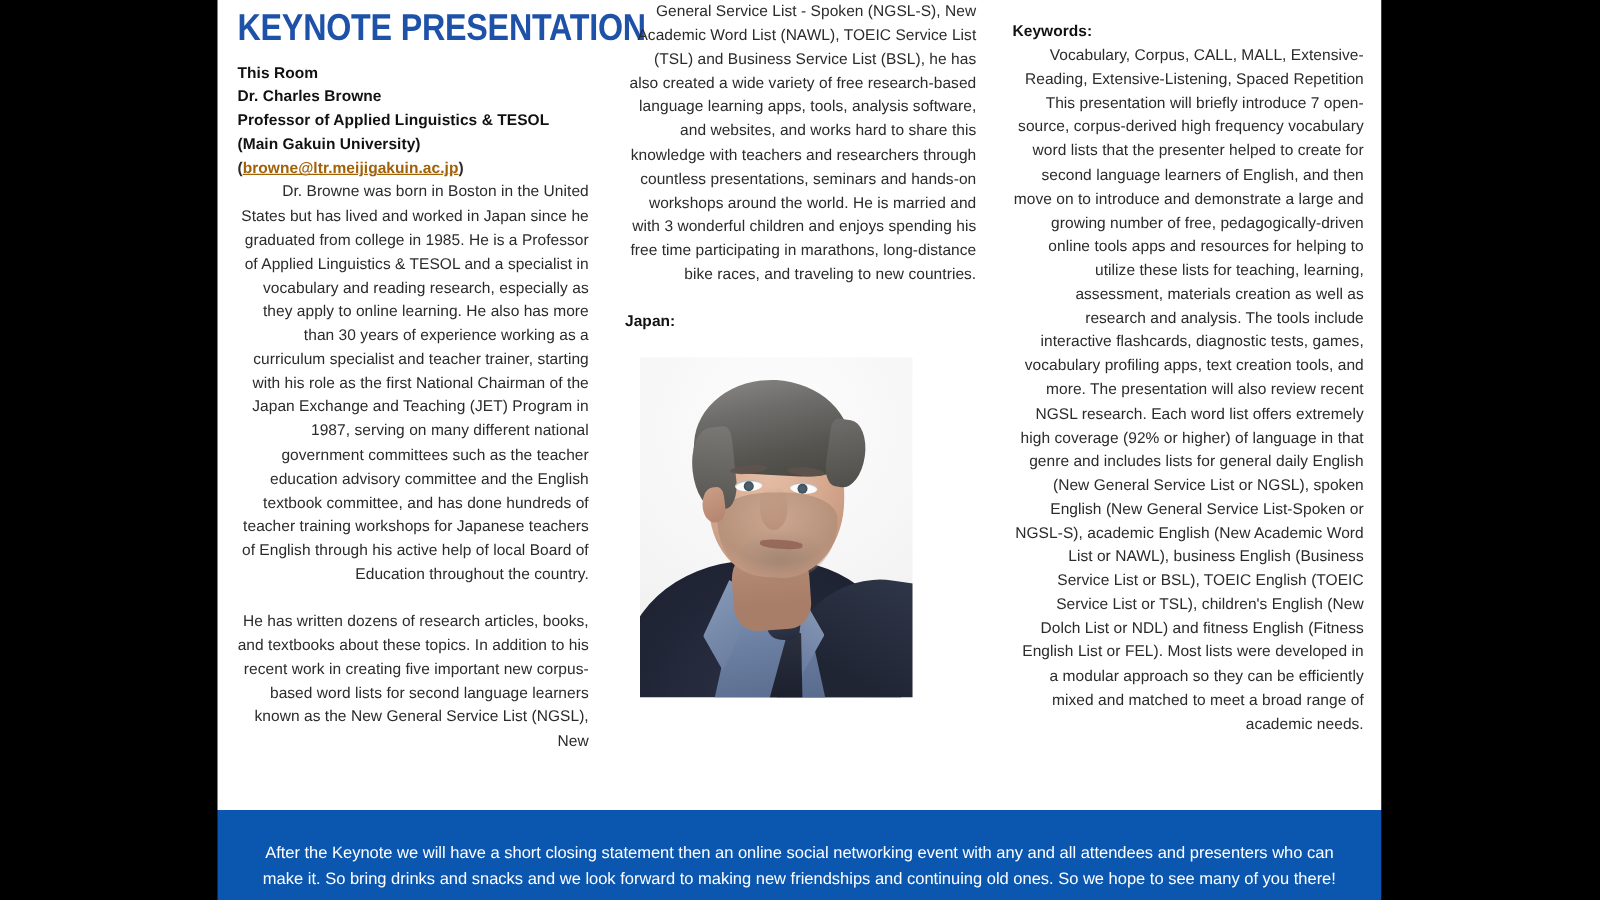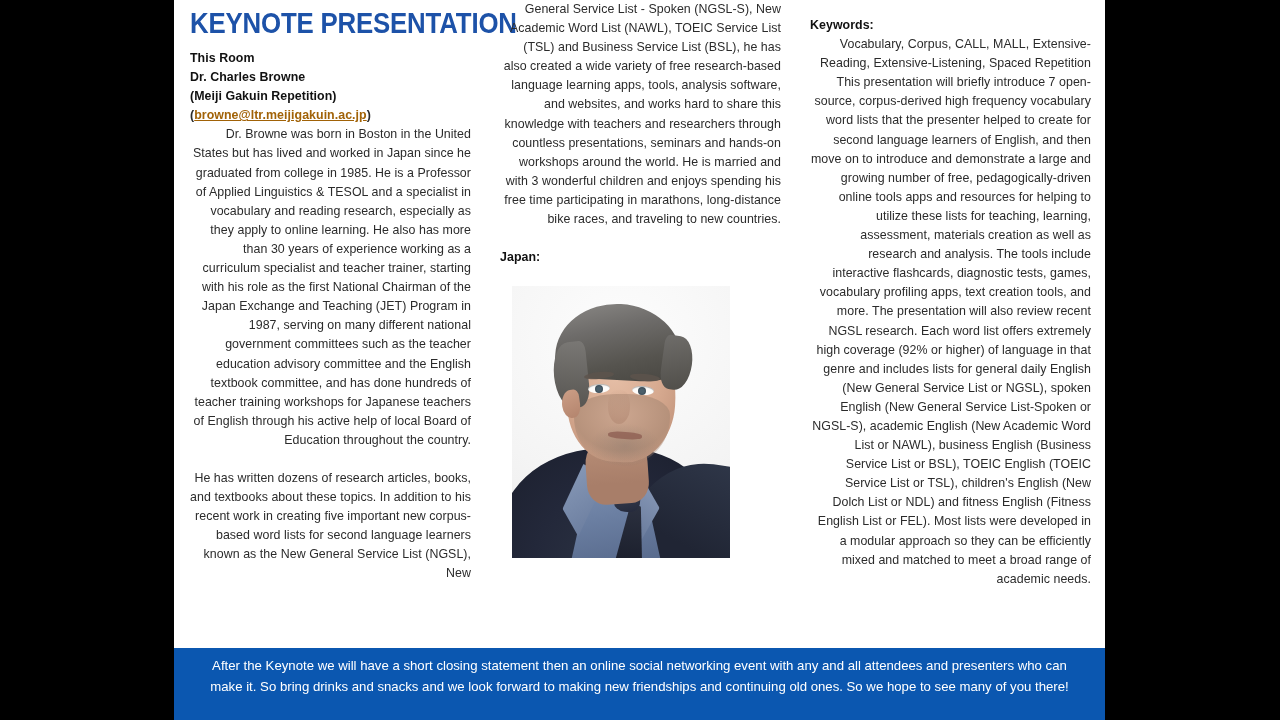--- a/index.html
+++ b/index.html
@@ -317,38 +317,39 @@
     position: absolute;
     left: 174px;
     top: 648px;
     width: 931px;
     height: 72px;
     background: #0b57b0;
     color: #ffffff;
     font-size: 13.2px;
     line-height: 20.5px;
     text-align: center;
-    padding: 8px 22px 0 22px;
+    padding: 24px 22px 0 22px;
     box-sizing: border-box;
   }
 </style>
 </head>
 <body>
 
 <div id="slide">
 
   <div id="page">
 
     <div class="col" id="col1">
 
       <div class="kp-title">KEYNOTE PRESENTATION</div>
 
       <span class="line bold">This Room</span>
       <span class="line bold">Dr. Charles Browne</span>
-      <span class="line bold">(Meiji Gakuin Repetition)</span>
+      <span class="line bold">Professor of Applied Linguistics &amp; TESOL</span>
+      <span class="line bold">(Main Gakuin University)</span>
       <span class="line"><span class="paren">(</span><a class="maillink" href="#">browne@ltr.meijigakuin.ac.jp</a><span class="paren">)</span></span>
 
       <p class="body">Dr. Browne was born in Boston in the United States but has lived and worked in Japan since he graduated from college in 1985. He is a Professor of Applied Linguistics &amp; TESOL and a specialist in vocabulary and reading research, especially as they apply to online learning. He also has more than 30 years of experience working as a curriculum specialist and teacher trainer, starting with his role as the first National Chairman of the Japan Exchange and Teaching (JET) Program in 1987, serving on many different national government committees such as the teacher education advisory committee and the English textbook committee, and has done hundreds of teacher training workshops for Japanese teachers of English through his active help of local Board of Education throughout the country.</p>
       <p class="body gap">He has written dozens of research articles, books, and textbooks about these topics. In addition to his recent work in creating five important new corpus-based word lists for second language learners known as the  New General Service List (NGSL), New</p>
     </div>
 
     <div class="col" id="col2">
 
       <p class="body">General Service List - Spoken (NGSL-S), New Academic Word List (NAWL), TOEIC Service List (TSL) and Business Service List (BSL), he has also created a wide variety of free research-based language learning apps, tools, analysis software, and websites, and works hard to share this knowledge with teachers and researchers through countless presentations, seminars and hands-on workshops around the world. He is married and with 3 wonderful children and enjoys spending his free time participating in marathons, long-distance bike races, and traveling to new countries.</p>
 

